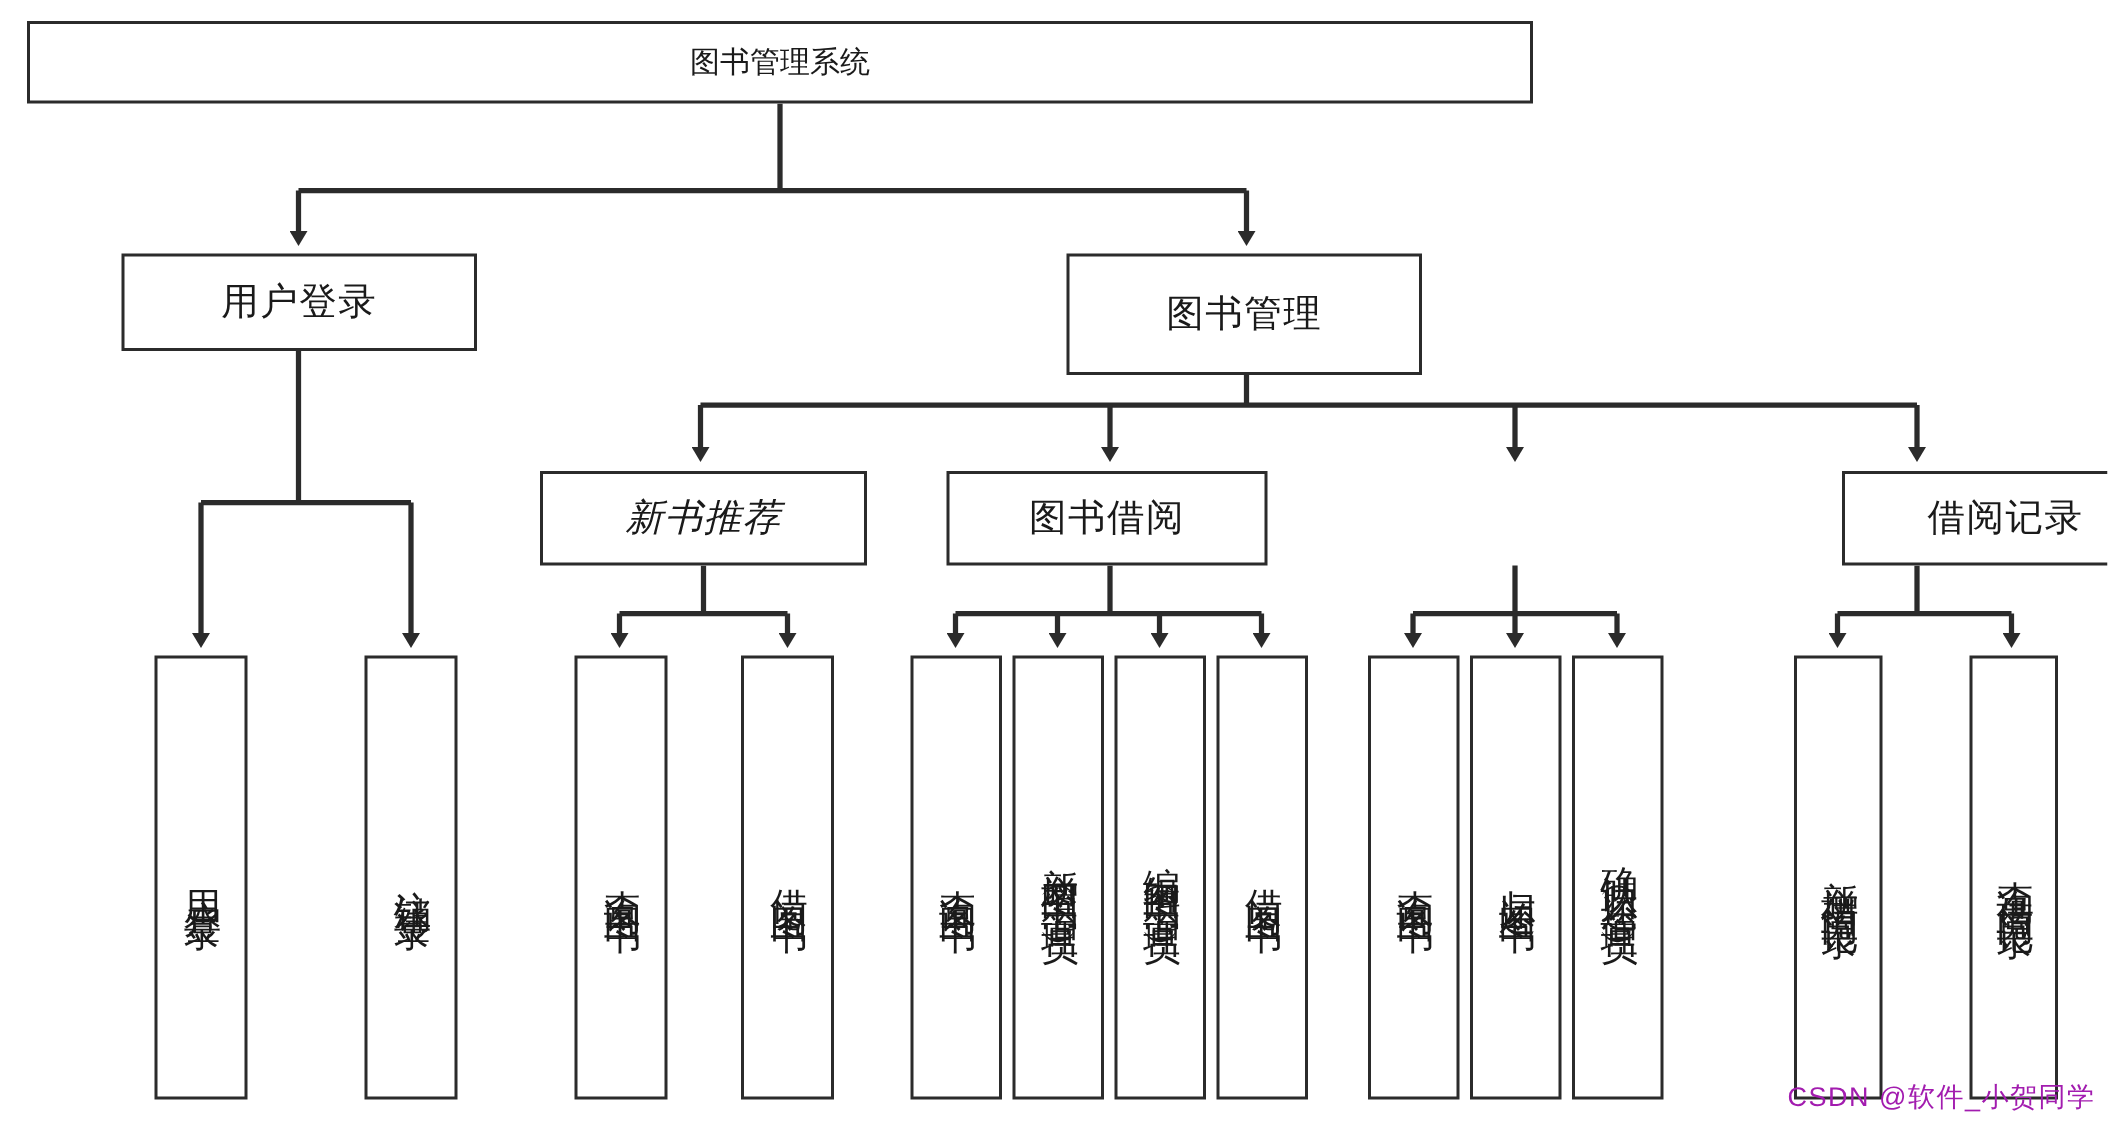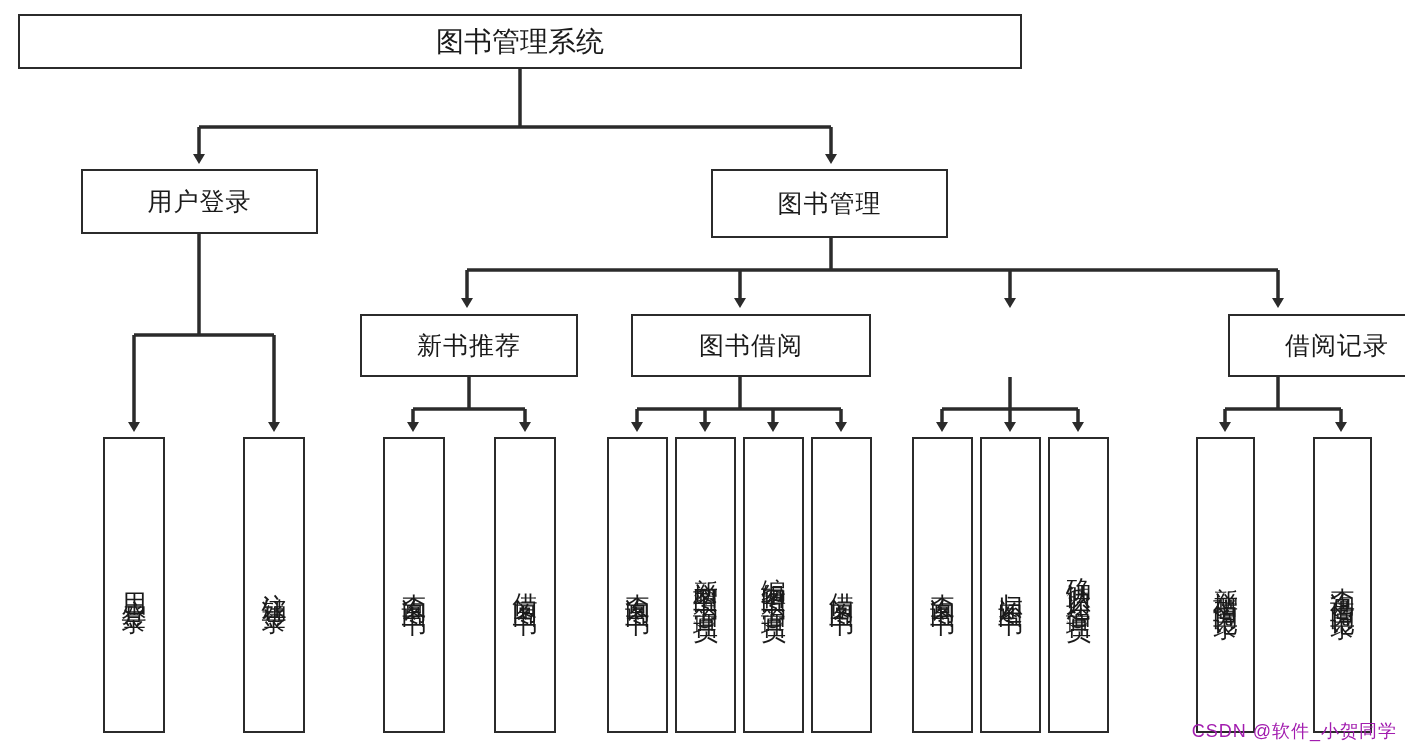--- a/index.html
+++ b/index.html
@@ -34,21 +34,21 @@
     align-items: center;
     justify-content: center;
     color: #1a1a1a;
   }
   .node.horiz {
     font-size: 25px;
     letter-spacing: 1px;
     line-height: 1.1;
   }
   .node.root {
-    font-size: 28px;
+    font-size: 20px;
   }
   .node.vert {
     writing-mode: vertical-rl;
     text-orientation: upright;
     font-size: 25px;
     letter-spacing: 6px;
     line-height: 1.0;
     padding-top: 4px;
     padding-bottom: 4px;
     align-items: center;
@@ -126,28 +126,28 @@
     </g>
   </svg>
 
   <div class="node root" style="left:18px; top:14px; width:1004px; height:55px;">
     <span>图书管理系统</span>
   </div>
 
   <div class="node horiz" style="left:81px; top:169px; width:237px; height:65px;">
     <span>用户登录</span>
   </div>
-  <div class="node horiz" style="left:711px; top:169px; width:237px; height:69px;">
+  <div class="node horiz" style="left:711px; top:169px; width:237px; height:81px;">
     <span>图书管理</span>
   </div>
 
-  <div class="node horiz" style="left:360px; top:314px; width:218px; height:63px;">
+  <div class="node horiz" style="left:360px; top:314px; width:218px; height:63px;font-style:italic;">
     <span>新书推荐</span>
   </div>
-  <div class="node horiz" style="left:631px; top:314px; width:240px; height:63px;">
+  <div class="node horiz" style="left:631px; top:314px; width:214px; height:63px;">
     <span>图书借阅</span>
   </div>
   <div class="node horiz" style="left:1228px; top:314px; width:218px; height:63px;">
     <span>借阅记录</span>
   </div>
 
   <div class="node vert" style="left:103px; top:437px; width:62px; height:296px;">
     <span class="vtext">用户登录</span>
   </div>
   <div class="node vert" style="left:243px; top:437px; width:62px; height:296px;">

